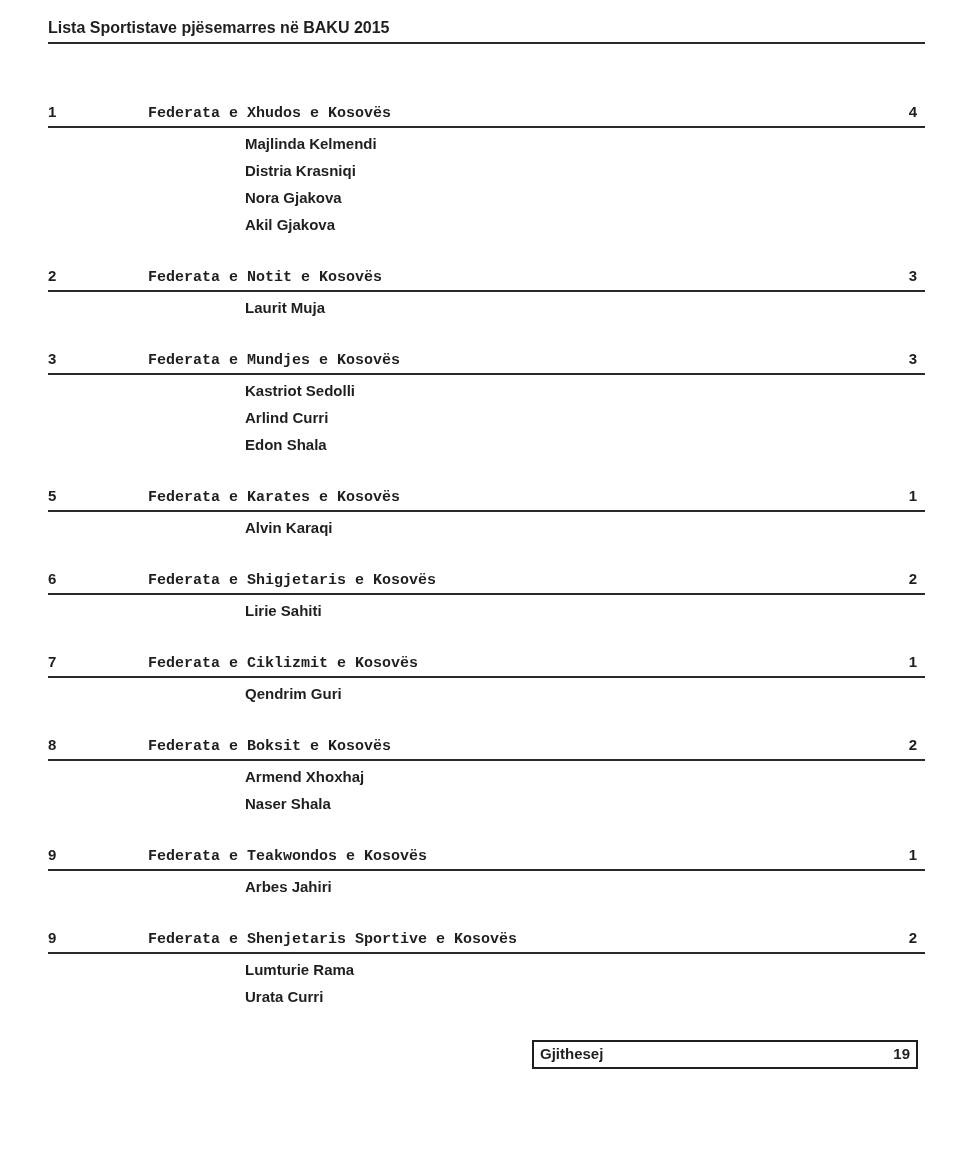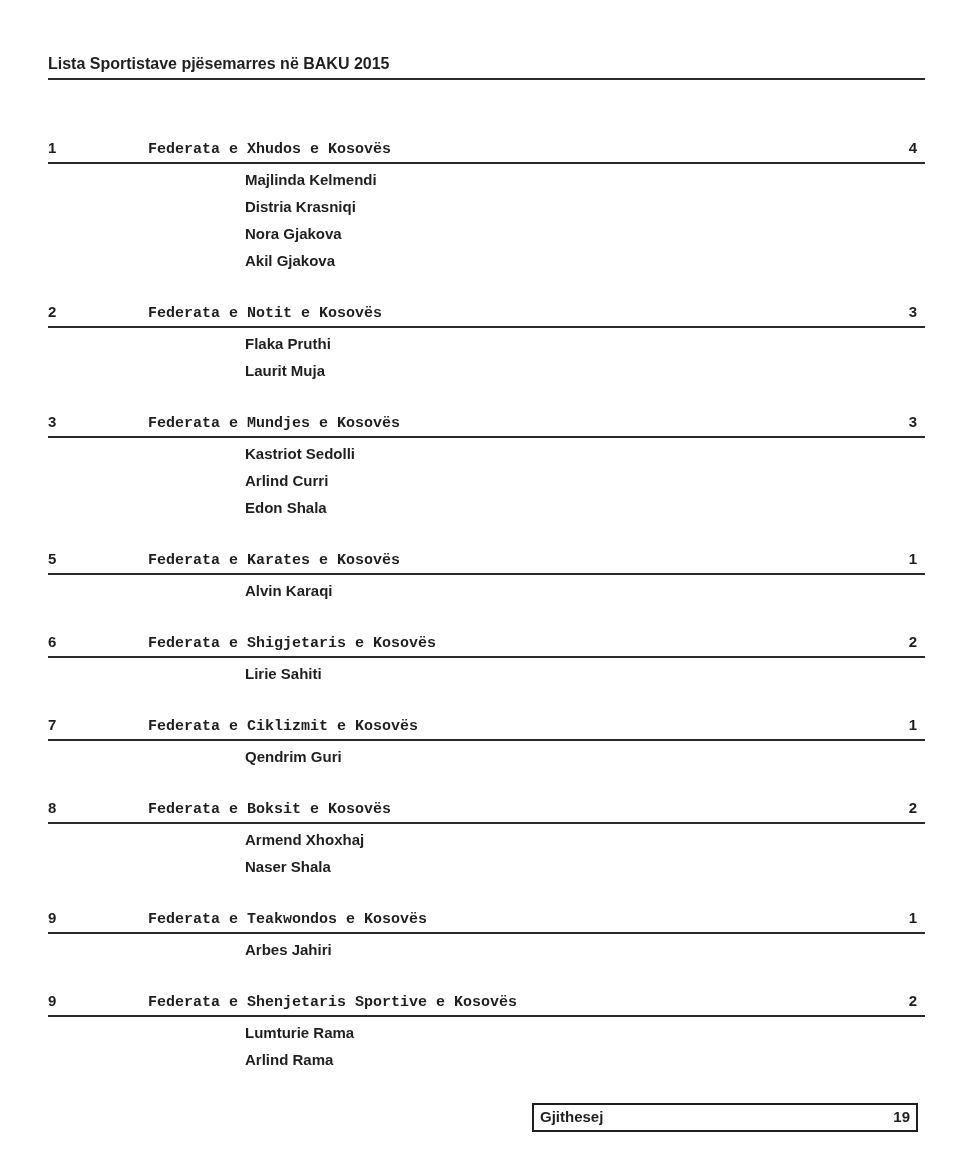--- a/index.html
+++ b/index.html
@@ -12,21 +12,21 @@
     height: 1170px;
     font-family: "Liberation Sans", "DejaVu Sans", sans-serif;
     color: #1f1f1f;
     font-weight: bold;
     overflow: hidden;
   }
   .page {
     box-sizing: border-box;
     width: 980px;
     height: 1170px;
-    padding: 54px 55px 0 48px;
+    padding: 18px 55px 0 48px;
   }
   .doc-title {
     font-size: 16px;
     line-height: 20px;
     margin: 0;
     padding-bottom: 4px;
     border-bottom: 2px solid #2a2a2a;
   }
   .sections {
     margin-top: 60px;
@@ -99,21 +99,20 @@
         </ul>
   </section>
 
   <section class="section">
     <div class="section-header">
       <span class="section-number">2</span>
       <span class="federation-name">Federata e Notit e Kosovës</span>
       <span class="athlete-count">3</span>
     </div>
     <ul class="athlete-list">
-          <li>Flaka Pruthi</li>
           <li>Laurit Muja</li>
         </ul>
   </section>
 
   <section class="section">
     <div class="section-header">
       <span class="section-number">3</span>
       <span class="federation-name">Federata e Mundjes e Kosovës</span>
       <span class="athlete-count">3</span>
     </div>
@@ -181,21 +180,21 @@
   </section>
 
   <section class="section">
     <div class="section-header">
       <span class="section-number">9</span>
       <span class="federation-name">Federata e Shenjetaris Sportive e Kosovës</span>
       <span class="athlete-count">2</span>
     </div>
     <ul class="athlete-list">
           <li>Lumturie Rama</li>
-          <li>Arlind Rama</li>
+          <li>Urata Curri</li>
         </ul>
   </section>
 </main>
 
   <div class="total-box">
     <span>Gjithesej</span>
     <span>19</span>
   </div>
 
 </div>

